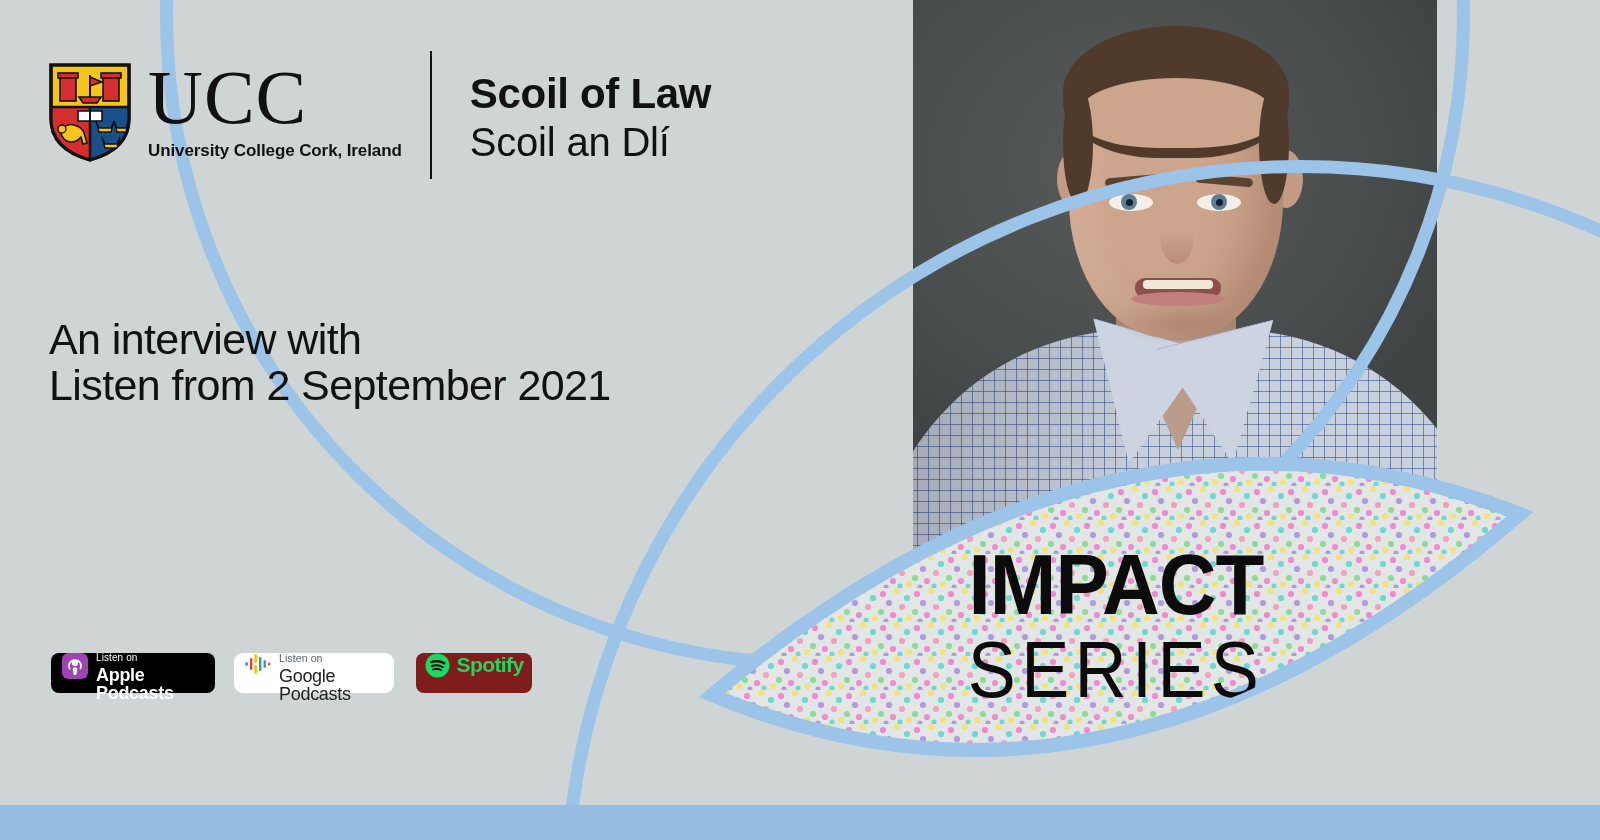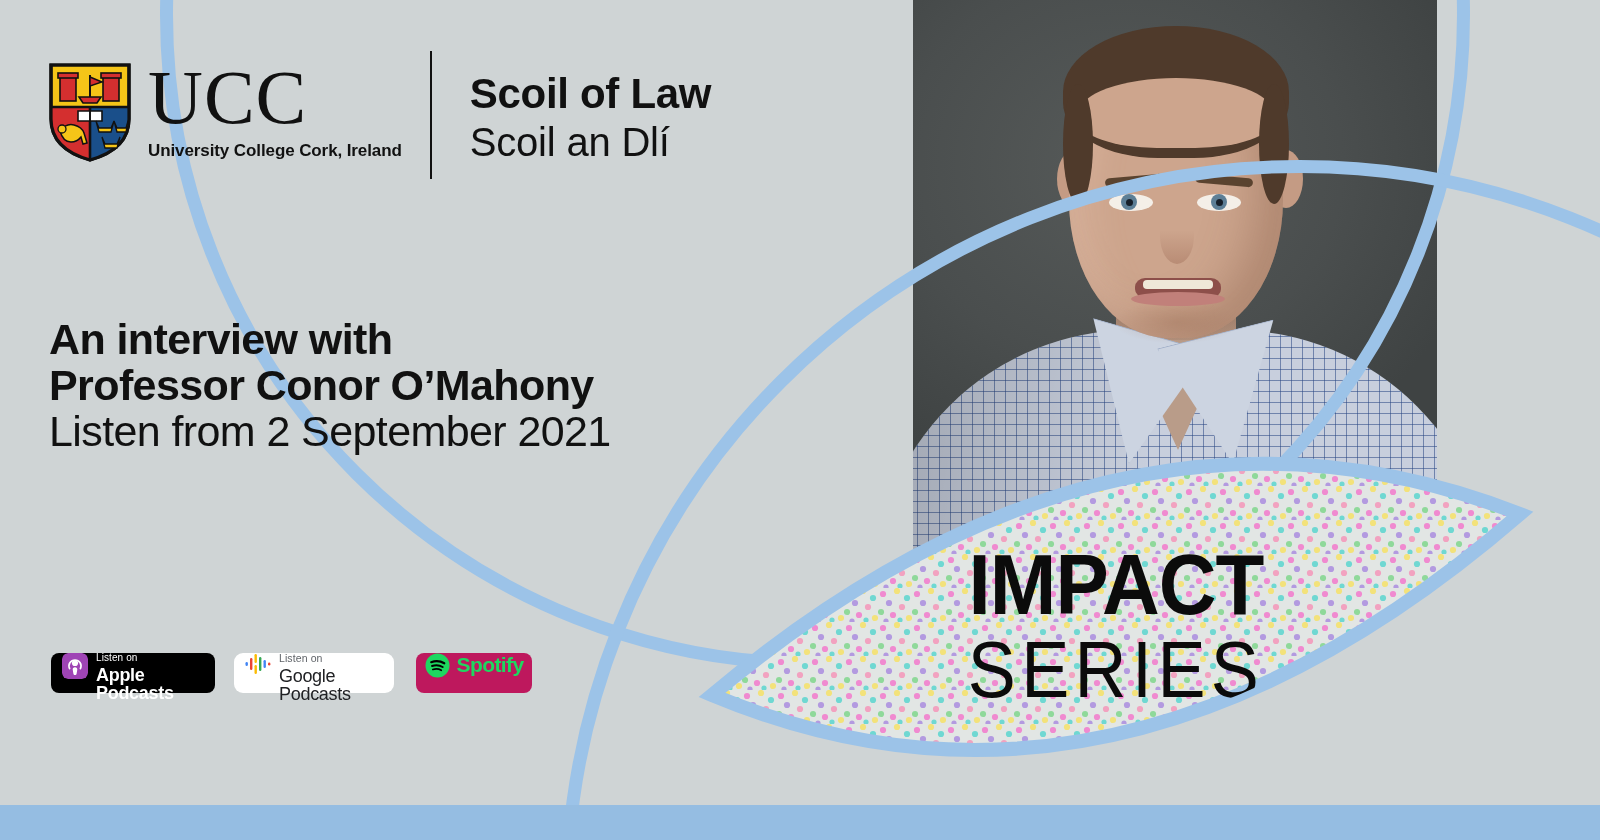--- a/index.html
+++ b/index.html
@@ -155,34 +155,34 @@
   }
   .school{ margin-left:38px; padding-top:10px; }
   .school-en{ font-size:42px; font-weight:700; color:#111; letter-spacing:-.3px; line-height:1.22; }
   .school-ga{ font-size:40px; font-weight:300; color:#111; letter-spacing:-.2px; line-height:1.18; }
 
   
   .headline{
     position:absolute; left:49px; top:316px; width:640px;
     font-size:43px; line-height:1.07; color:#111; letter-spacing:-.6px;
   }
-  .headline .l1{ font-weight:700; }
+  .headline .l1{ font-weight:400; }
   .headline .l2{ font-weight:700; }
   .headline .l3{ font-weight:400; }
 
   
   .badges{ position:absolute; left:51px; top:653px; display:flex; align-items:center; gap:0; }
 
   .badge{
     display:flex; align-items:flex-start; border-radius:8px; height:40px;
     padding:0 11px; box-sizing:border-box;
   }
   .badge.apple{ background:#000; width:164px; }
   .badge.google{ background:#fff; width:160px; margin-left:19px; border-radius:9px; }
-  .badge.spotify{ background:#be185d; width:116px; margin-left:22px; justify-content:center; gap:7px; }
+  .badge.spotify{ background:#7f1d1d; width:116px; margin-left:22px; justify-content:center; gap:7px; }
 
   .badge-txt{ display:flex; flex-direction:column; line-height:1; margin-left:8px; }
   .badge-small{ font-size:10px; font-weight:400; letter-spacing:.1px; }
   .badge-big{ font-size:18px; font-weight:600; letter-spacing:-.3px; margin-top:3px; }
   .apple .badge-small, .apple .badge-big{ color:#fff; }
   .google .badge-small{ color:#5f6368; font-size:10.5px; }
   .google .badge-big{ color:#202124; font-weight:400; }
   .google .badge-big b{ font-weight:500; }
   .spotify-word{ color:#1ed760; font-size:21px; font-weight:700; letter-spacing:-.6px; }
 
@@ -297,21 +297,20 @@
     <div class="divider"></div>
 
     <div class="school">
       <div class="school-en">Scoil of Law</div>
       <div class="school-ga">Scoil an Dlí</div>
     </div>
   </div>
 
   <div class="headline">
     <div class="l1">An interview with</div>
-    <div class="l2">Professor Conor O’Mahony</div>
     <div class="l3">Listen from 2 September 2021</div>
   </div>
 
   <div class="badges">
 
     <div class="badge apple">
       <svg class="apple-icon" viewBox="0 0 26 26">
         <rect width="26" height="26" rx="6" fill="#9f44b5"></rect>
         <circle cx="13" cy="10" r="3.1" fill="#fff"></circle>
         <path d="M13 14.2 c-1.5 0 -2.5 1 -2.3 2.3 l.7 4.3 c.1 .8 .7 1.3 1.6 1.3 s1.5 -.5 1.6 -1.3 l.7 -4.3 c.2 -1.3 -.8 -2.3 -2.3 -2.3 z" fill="#fff"></path>

